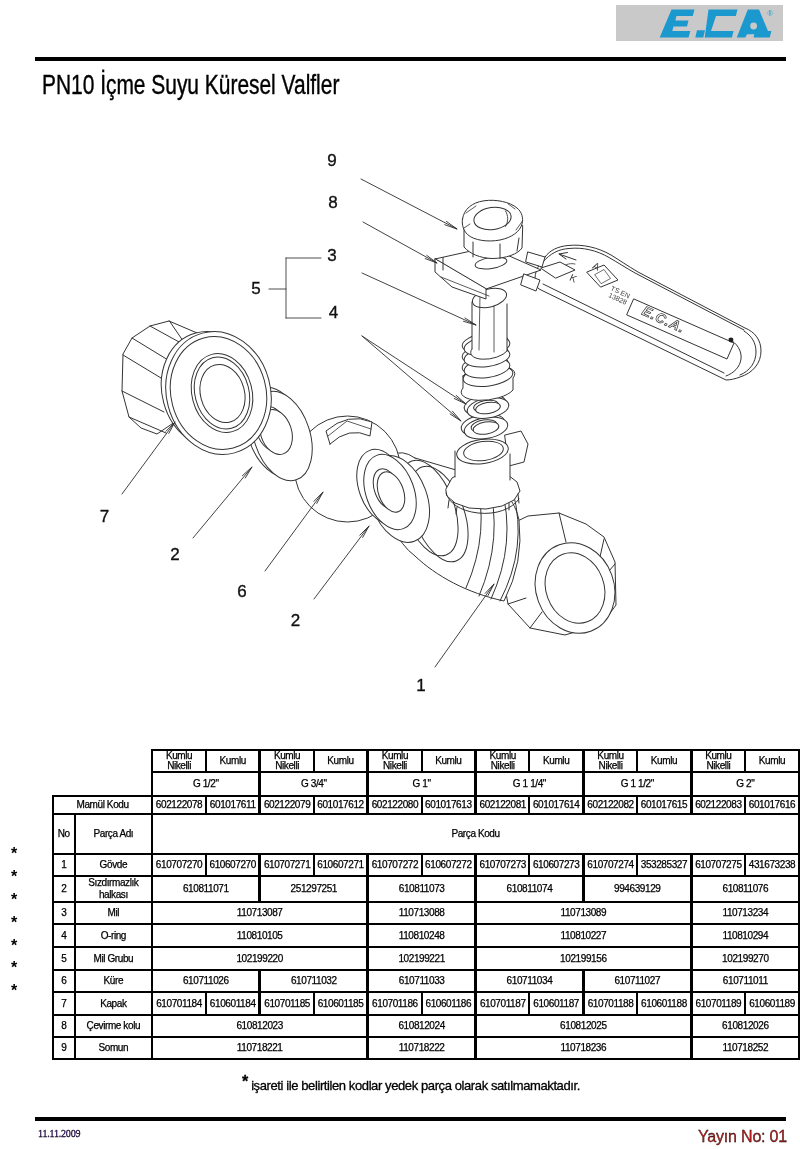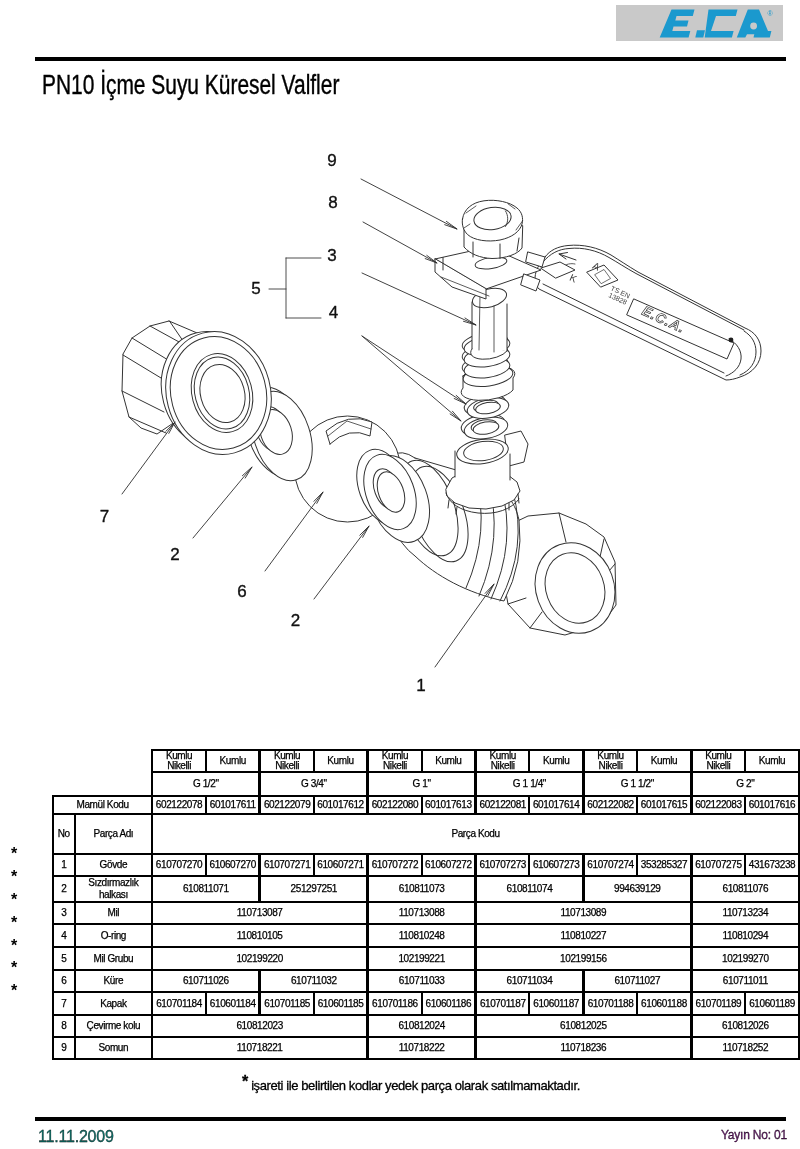--- a/index.html
+++ b/index.html
@@ -3,22 +3,22 @@
 <meta charset="utf-8">
 <style>
 * { margin:0; padding:0; box-sizing:border-box; }
 html,body { width:800px; height:1149px; background:#fff; font-family:"Liberation Sans", sans-serif; }
 #page { position:relative; width:800px; height:1149px; background:#fff; overflow:hidden; }
 .abs { position:absolute; }
 #logobox { left:616px; top:5px; width:167px; height:36px; background:#c9c9c9; }
 #toprule { left:35px; top:57px; width:751px; height:4px; background:#000; }
 #title { left:42px; top:70px; font-size:27px; color:#000; -webkit-text-stroke:0.4px #000; transform:scaleX(0.775); transform-origin:left top; white-space:nowrap; }
 #botrule { left:35px; top:1117px; width:751px; height:4px; background:#000; }
-#date { left:38px; top:1128px; font-size:16px; letter-spacing:-0.2px; color:#0f766e; -webkit-text-stroke:0.3px #000;}
-#yayin { top:1128px; right:13px; font-size:12px; letter-spacing:-0.2px; color:#701a75; -webkit-text-stroke:0.3px #000;}
+#date { left:38px; top:1128px; font-size:10px; letter-spacing:-0.2px; color:#4c1d95;font-family:Liberation Serif, serif; -webkit-text-stroke:0.3px #000;}
+#yayin { top:1128px; right:13px; font-size:16px; letter-spacing:-0.2px; color:#b91c1c; -webkit-text-stroke:0.3px #000;}
 #footnote { left:11px; top:1073px; width:800px; text-align:center; font-size:13px; letter-spacing:-0.4px; color:#000; -webkit-text-stroke:0.3px #000; }
 #footnote b { font-size:16px; vertical-align:3px; }
 
 
 #tblwrap { left:26px; top:749px; }
 table { border-collapse:collapse; table-layout:fixed;margin-left:26px; }
 td { border:2px solid #000; font-size:10px; letter-spacing:-0.4px; -webkit-text-stroke:0.25px #000; text-align:center; vertical-align:middle; padding:0; color:#000; line-height:10px; }
 td.noborder { border:none; }
 td.grp { border-left-width:3px; }
 .star { position:absolute; left:11px; font-size:16px; font-weight:bold; color:#000; }

